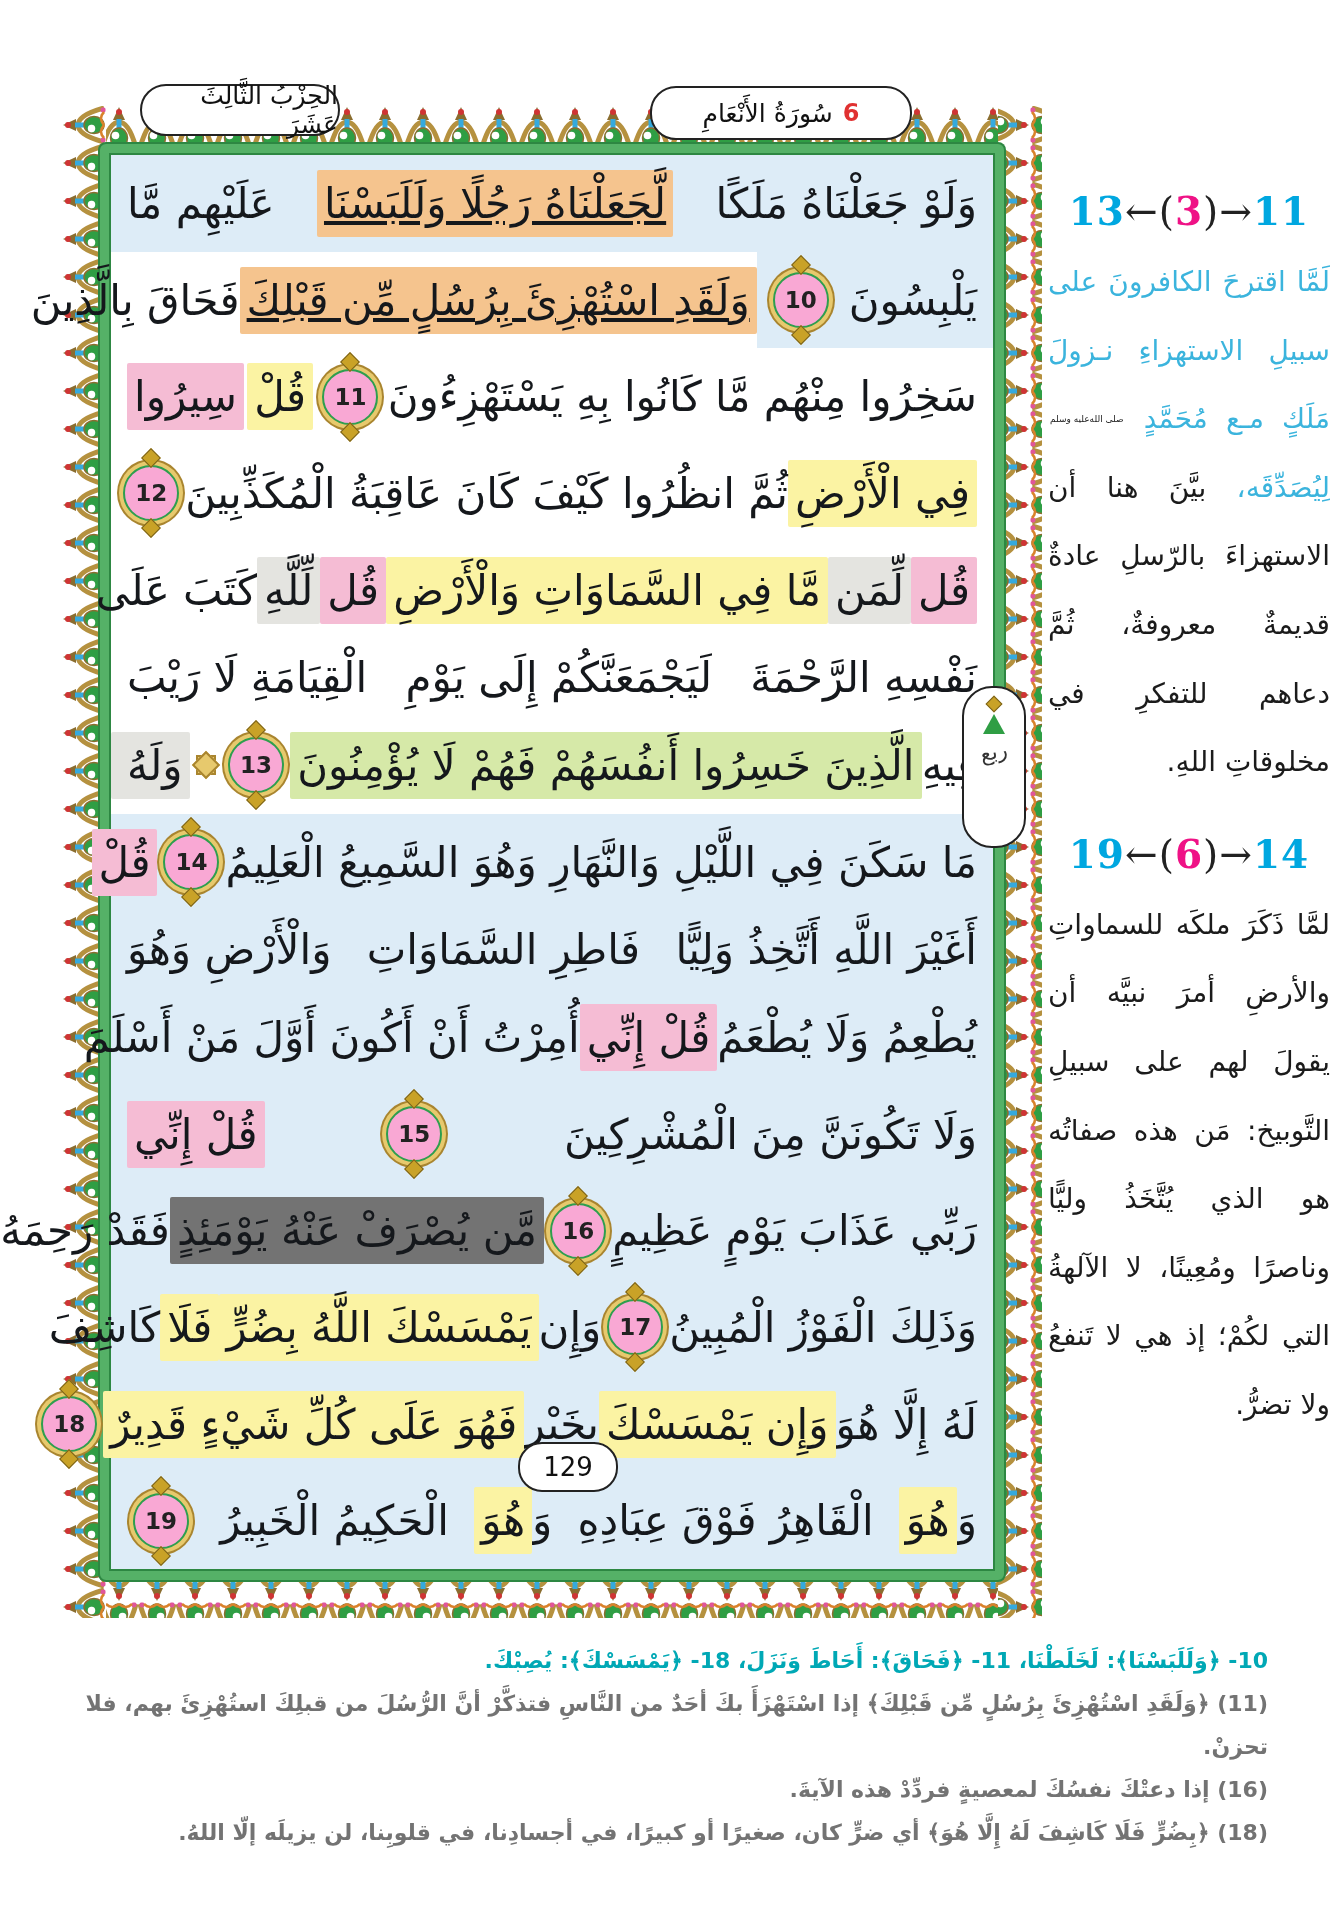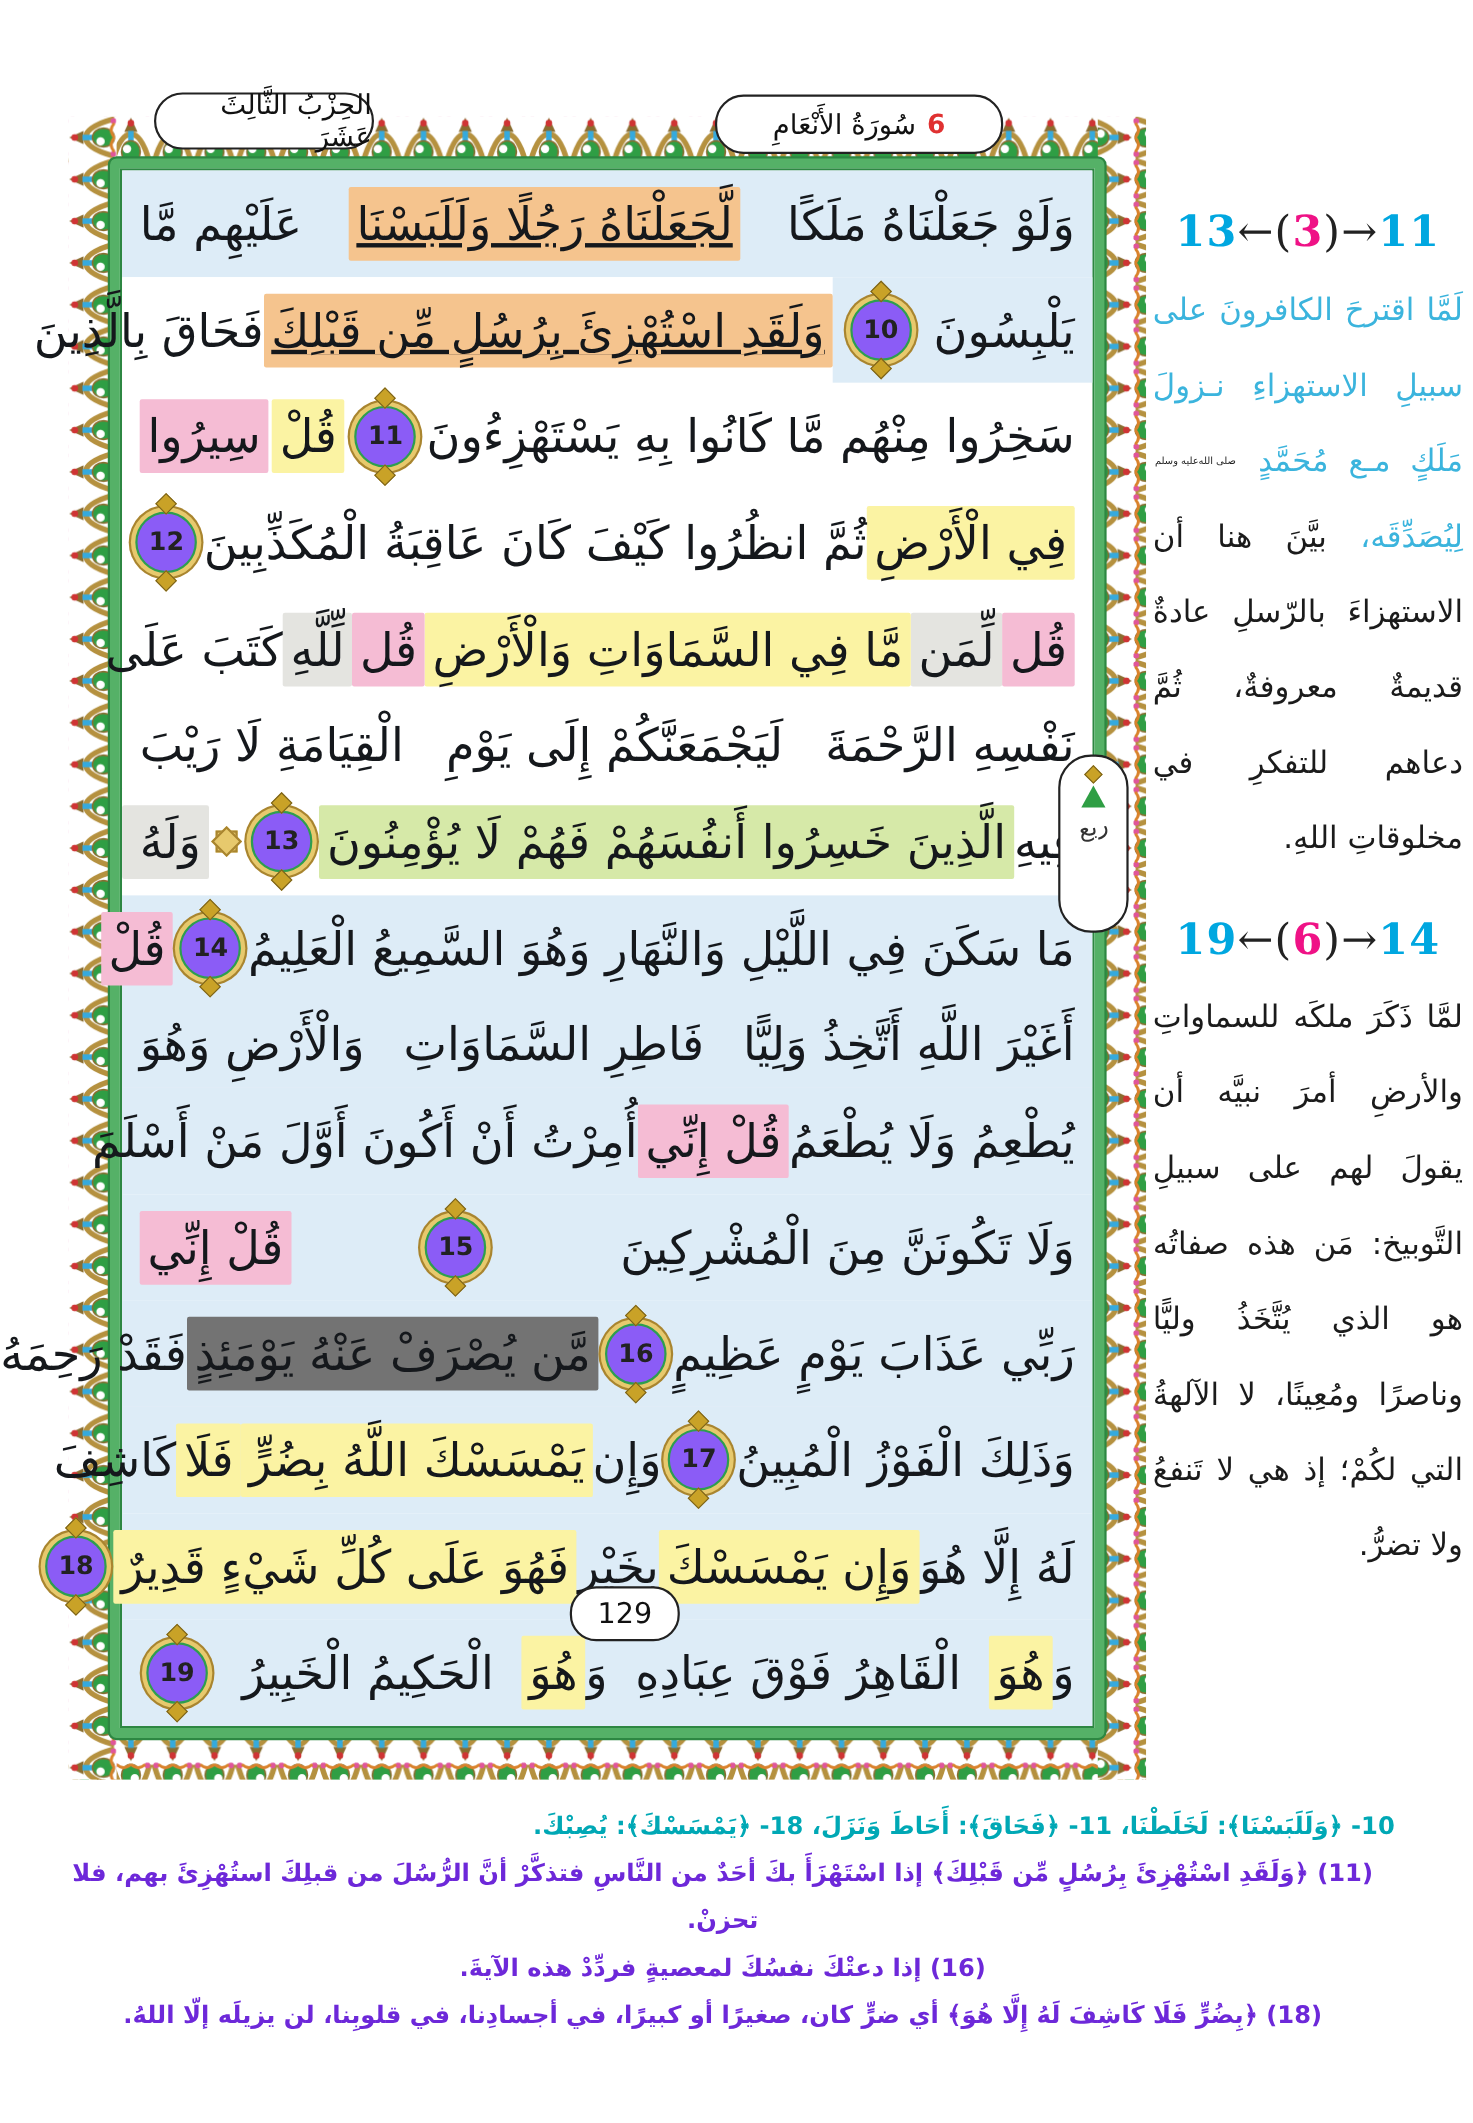--- a/index.html
+++ b/index.html
@@ -32,21 +32,21 @@
   .hl-bl{background:#737373;}
   .lead-blue{
     background:#ddecf7;align-self:stretch;display:flex;align-items:center;gap:14px;
     margin-right:-16px;padding-right:16px;padding-left:10px;
   }
   .tail-pad{margin-left:-16px;padding-left:16px;}
   .wjoin{display:inline-flex;align-items:center;}
   
   .mk{
     position:relative;display:inline-flex;align-items:center;justify-content:center;
-    width:52px;height:52px;border-radius:50%;background:#8b5cf6;flex:0 0 auto;
+    width:52px;height:52px;border-radius:50%;background:#f9a8d4;flex:0 0 auto;
     border:2px solid #2e9e4f;box-shadow:0 0 0 4px #e7c96d,0 0 0 6px #a9852f;
     font-size:23px;font-weight:bold;color:#222;margin:0 6px;
   }
   .mk::before,.mk::after{
     content:"";position:absolute;left:50%;width:12px;height:12px;background:#c9a227;
     transform:translateX(-50%) rotate(45deg);border:1px solid #7a621c;
   }
   .mk::before{top:-16px;} .mk::after{bottom:-16px;}
   
   .star8{position:relative;display:inline-block;width:24px;height:24px;margin:0 4px;flex:0 0 auto;}
@@ -87,21 +87,21 @@
   .mnote-head .a{color:#222;font-weight:normal;}
   .mnote-body{font-size:28px;line-height:2.45;text-align:justify;color:#1b1b1b;}
   .mtxt-blue{color:#3bb4dd;}
   .pbuh{display:inline-flex;flex-direction:row;align-items:center;justify-content:center;
         font-size:9px;line-height:1.1;color:#222;vertical-align:middle;margin:0 2px;}
   .mnote2{margin-top:34px;}
   
   .footnotes{position:absolute;left:46px;top:1640px;width:1222px;direction:rtl;text-align:right;
              font-weight:bold;font-size:22px;line-height:1.95;}
   .fn-teal{color:#00a8b5;}
-  .fn-mag{color:#6d28d9;text-align:center;}
+  .fn-mag{color:#737373;}
 </style>
 </head>
 <body>
 
 <div class="frame">
   <svg class="border-art" width="980" height="1512" viewBox="0 0 980 1512">
     <defs>
       <g id="tile">
         <rect width="38" height="44" fill="#ffffff"></rect>
         <path d="M19,1 L25,14 L13,14 Z" fill="#8a6d2f"></path>

